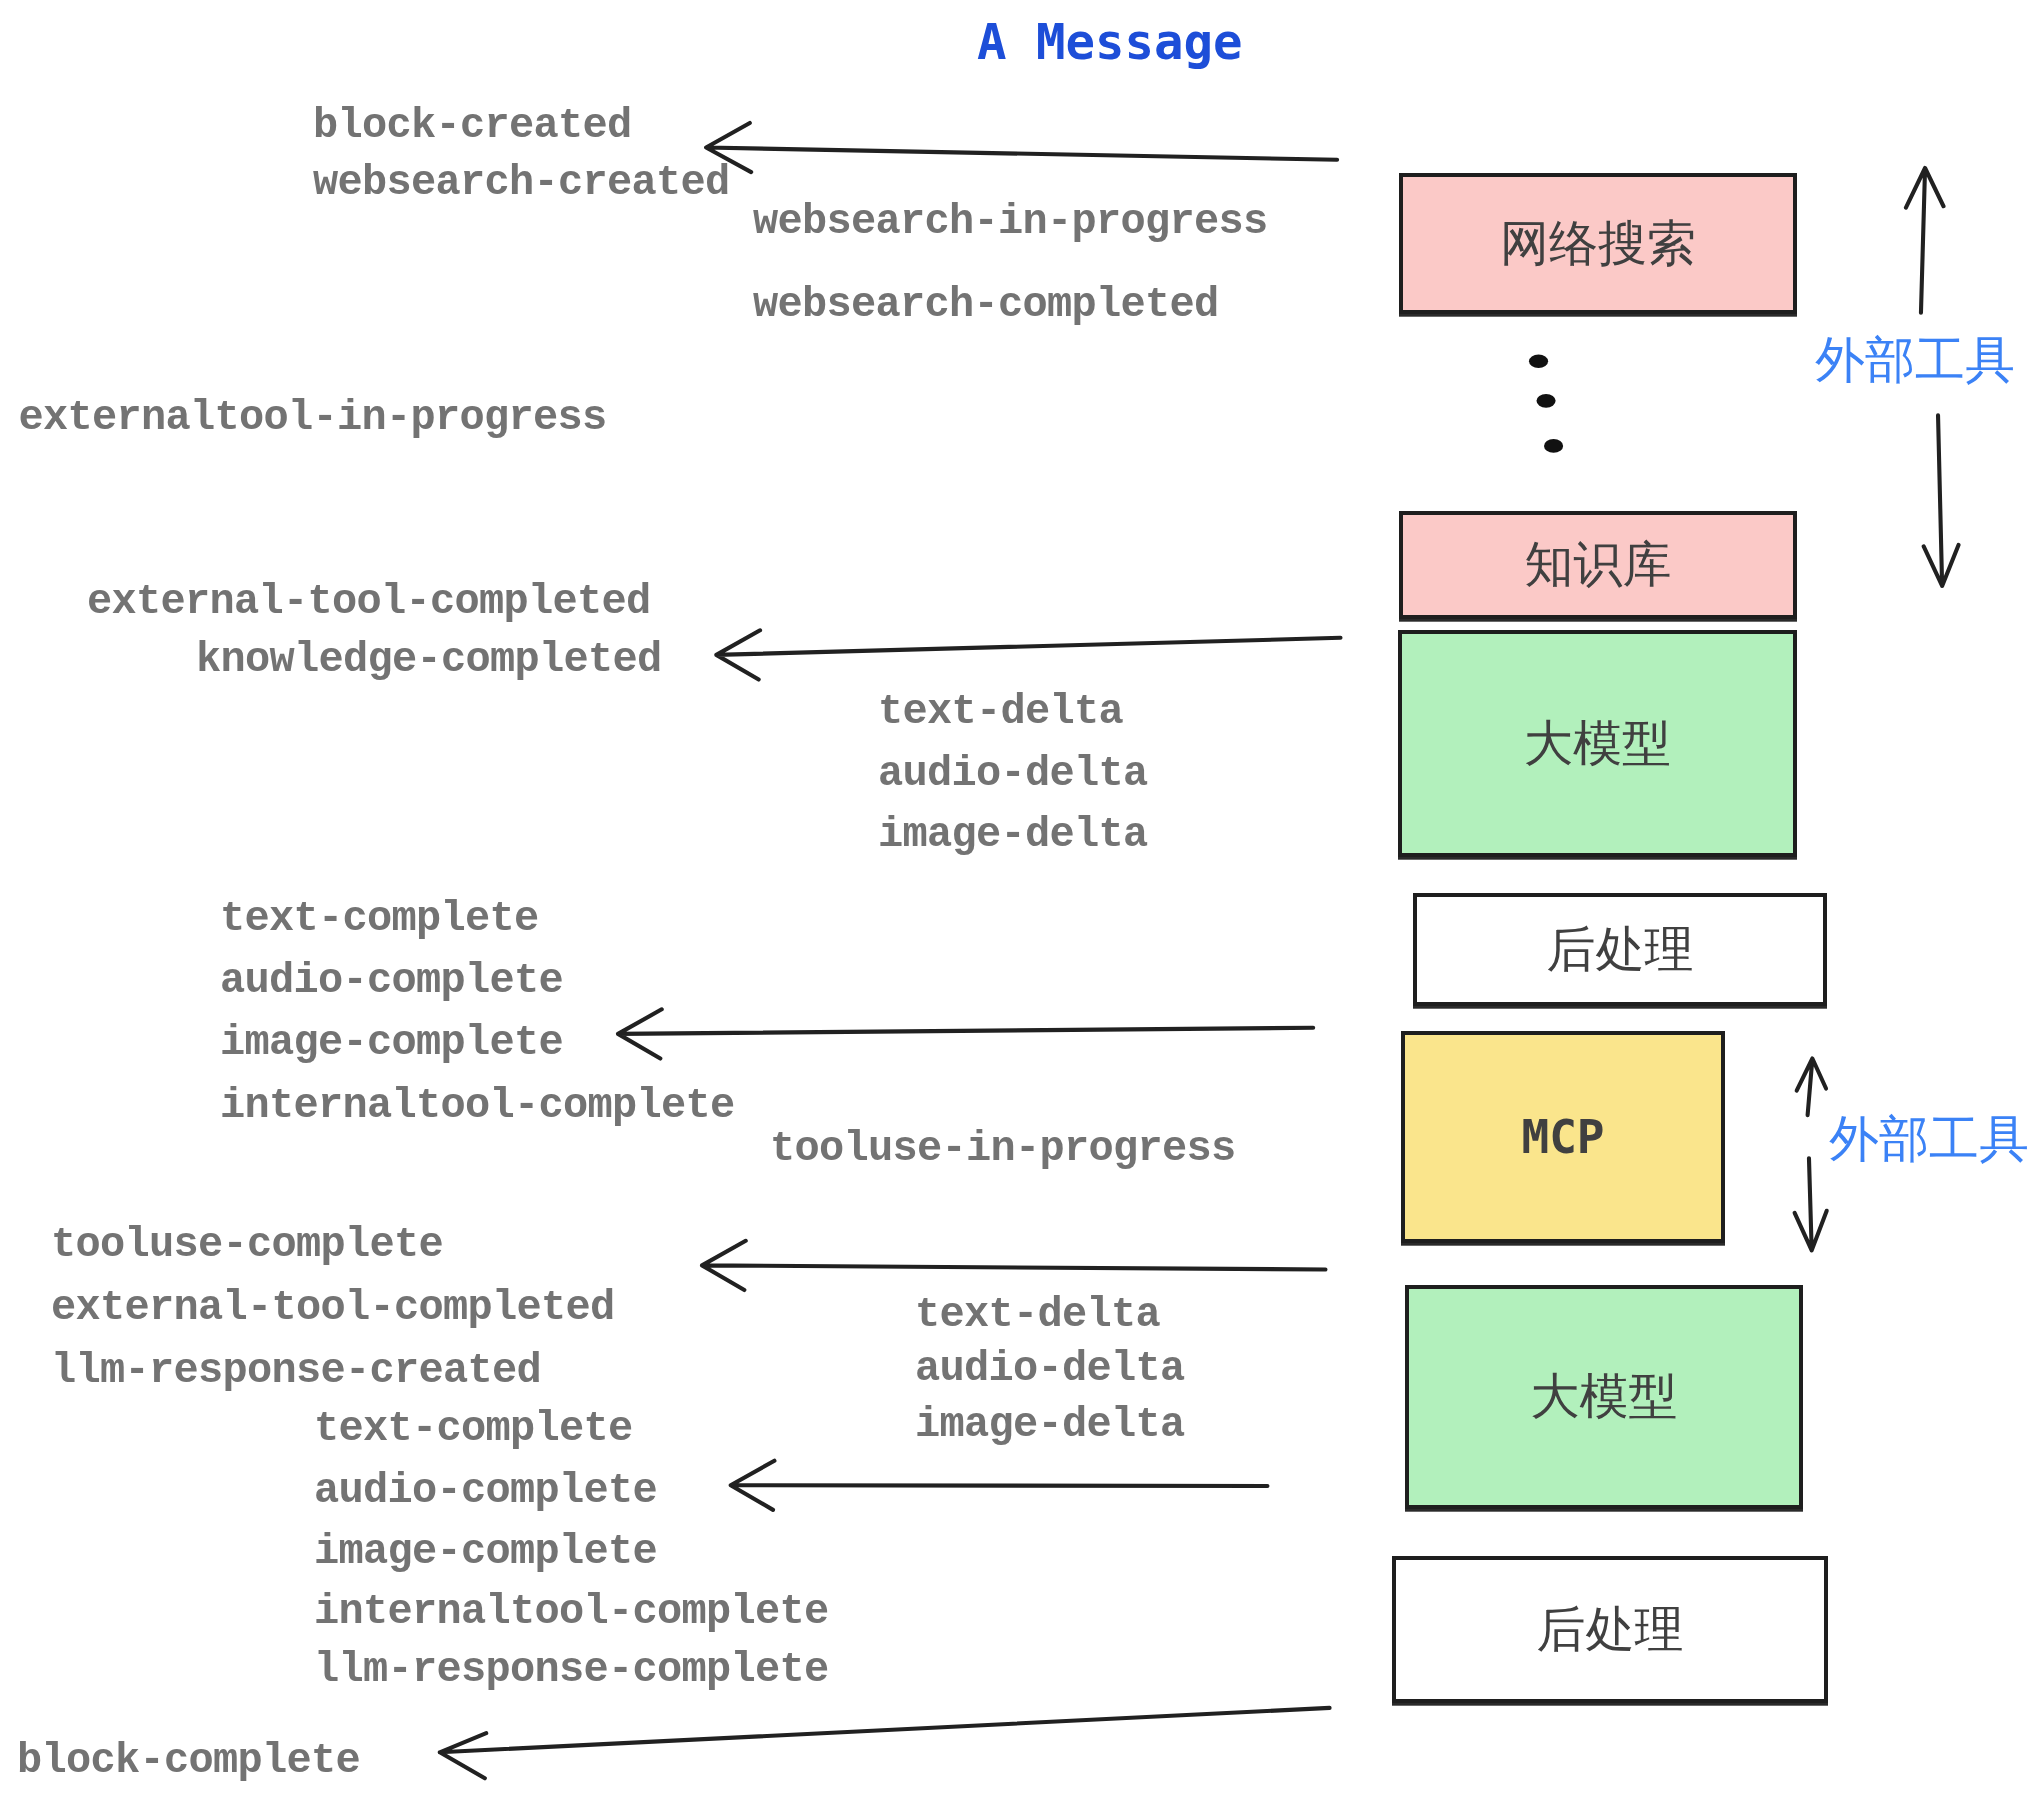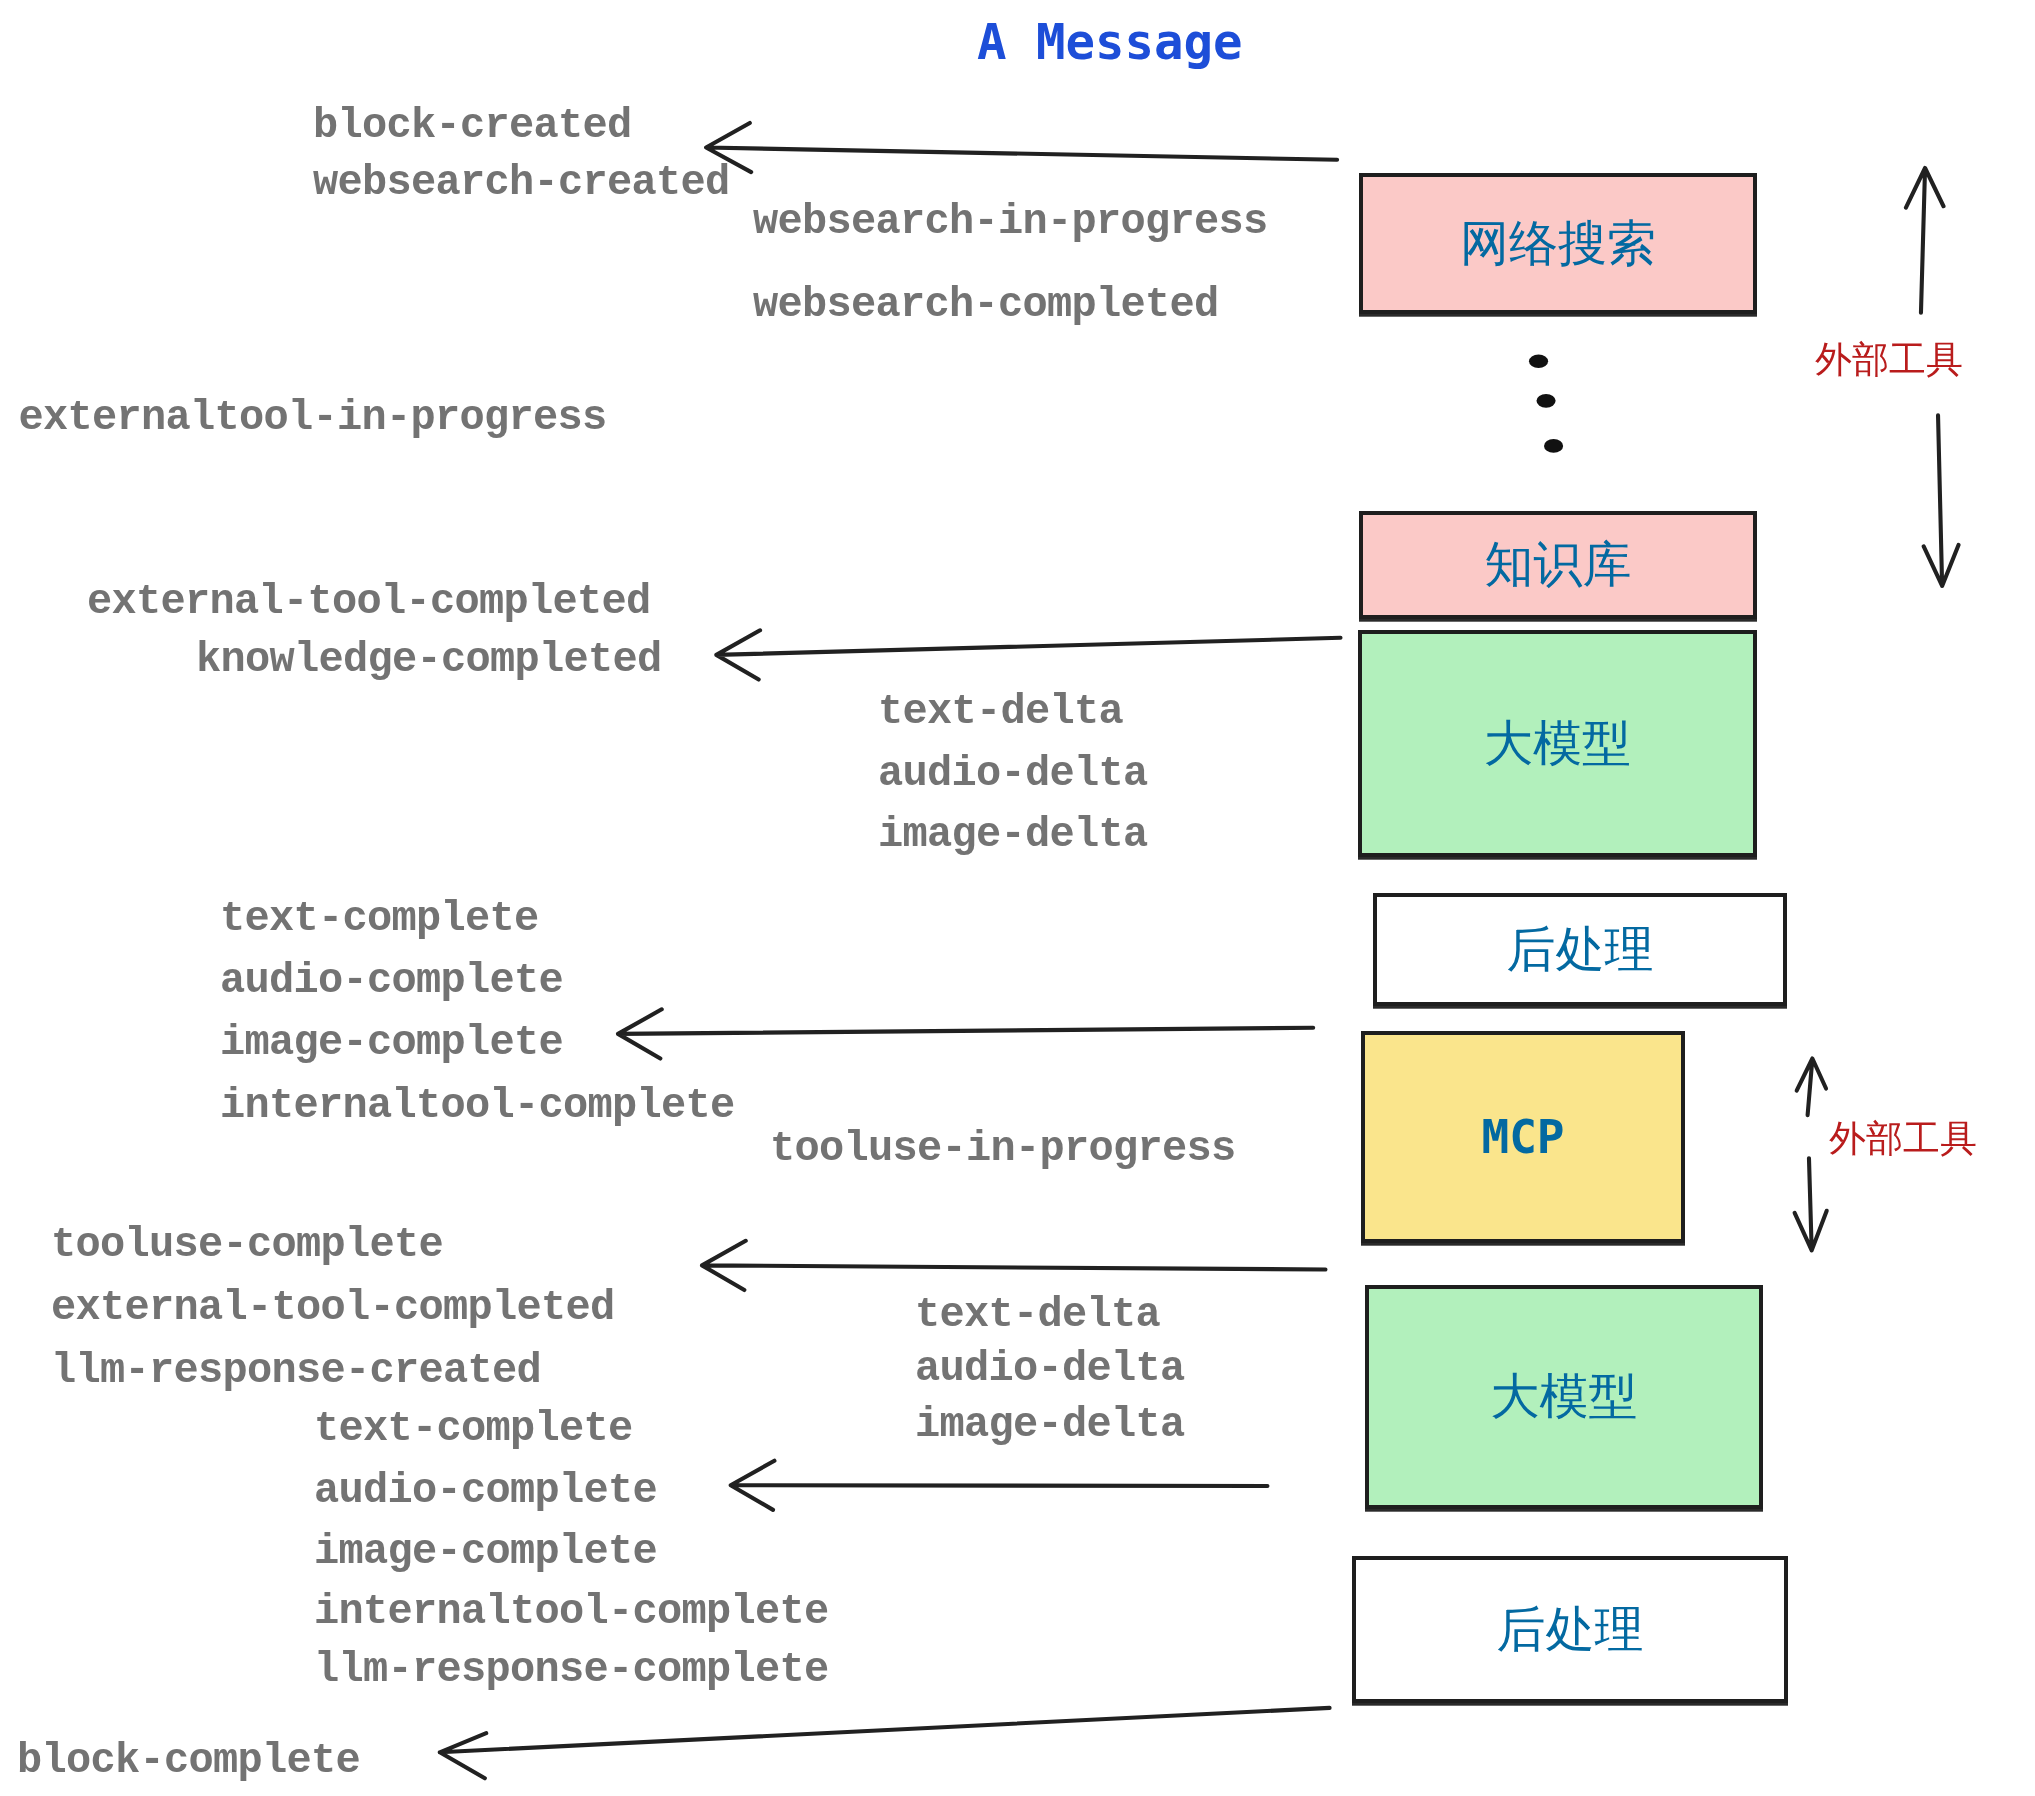--- a/index.html
+++ b/index.html
@@ -37,30 +37,31 @@
     position: absolute;
     box-sizing: border-box;
     border: 4.1px solid #1e1e1e;
     box-shadow: 0 2.7px 0 #2a2a2a;
     display: flex;
     align-items: center;
     justify-content: center;
     z-index: 2;
     font-family: "DejaVu Sans", sans-serif;
     font-size: 49px;
-    color: #0369a1;
+    color: #404040;
+    margin-left: 40px;
   }
   .box.mono { font-family: "DejaVu Sans Mono", monospace; font-weight: bold; font-size: 46px; }
   .side {
     position: absolute;
     transform: translateY(-50%);
     white-space: nowrap;
     font-family: Liberation Mono, monospace;
-    font-size: 37px;
-    color: #b91c1c;
+    font-size: 50px;
+    color: #3b82f6;
     z-index: 2;
   }
 </style>
 </head>
 <body>
 
 <div id="canvas">
 
   <svg id="arrows" width="2035" height="1796" viewBox="0 0 2980 2630">
     <g fill="none" stroke="#212121" stroke-width="6" stroke-linecap="round" stroke-linejoin="round">

